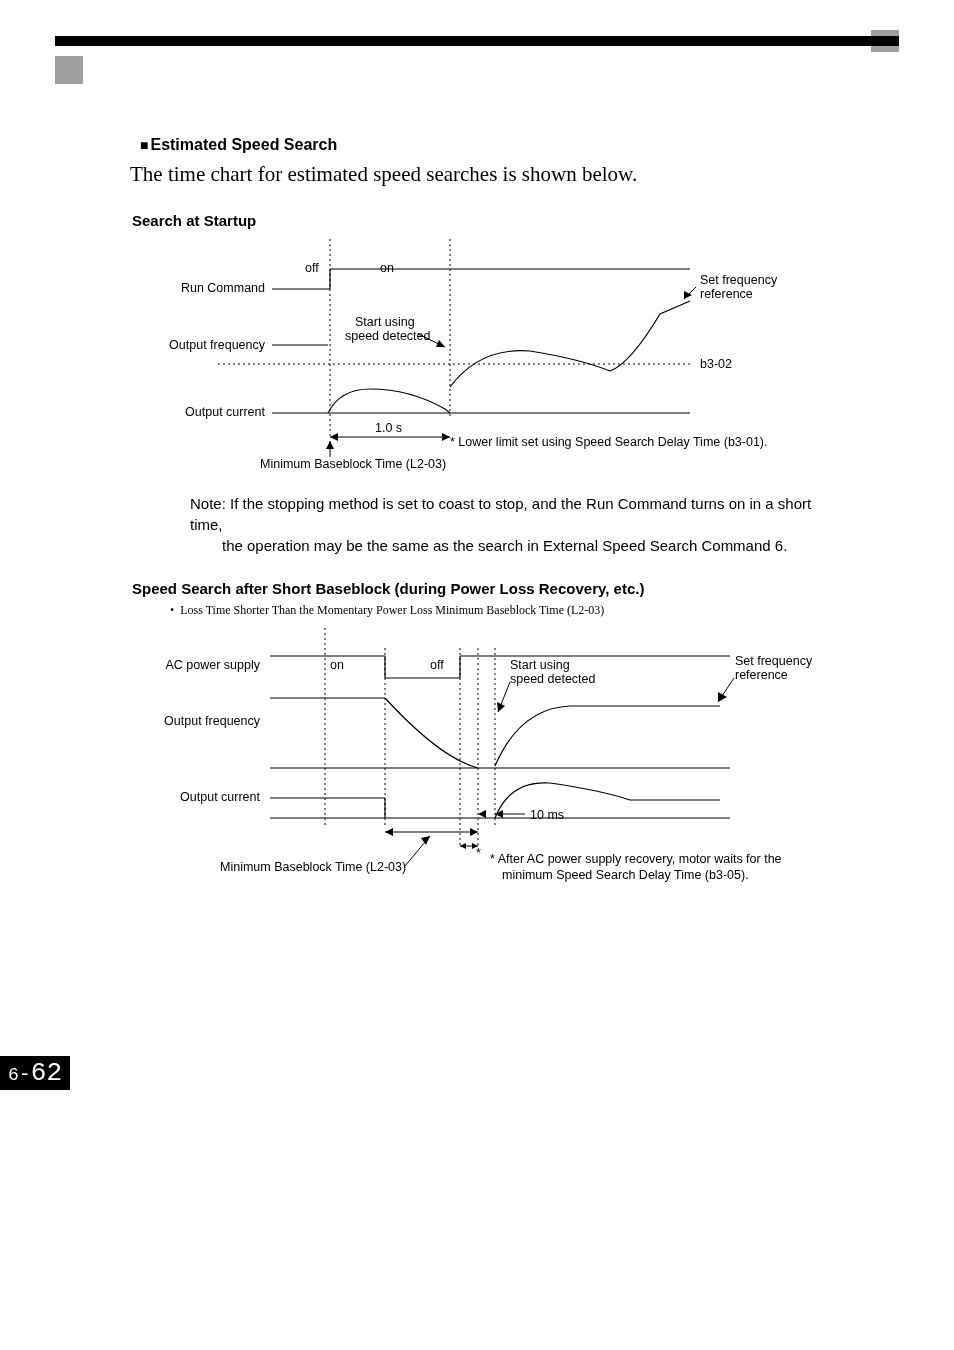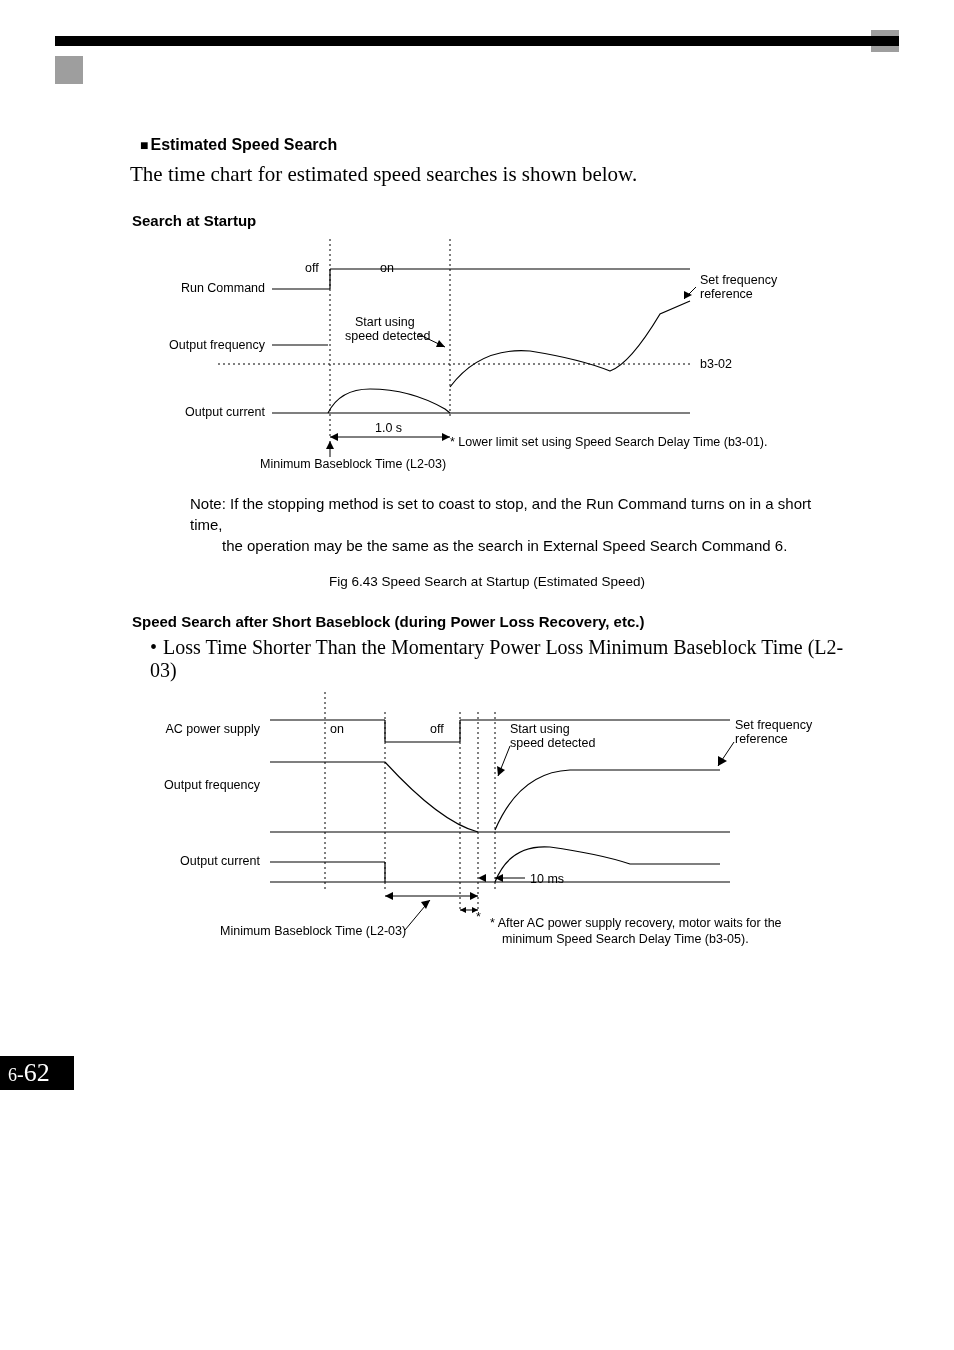--- a/index.html
+++ b/index.html
@@ -63,24 +63,24 @@
   }
   .sub-title {
     font-family: Arial, Helvetica, sans-serif;
     font-weight: bold;
     font-size: 15px;
     margin-top: 24px;
     margin-bottom: 6px;
     margin-left: 2px;
   }
   .bullet {
-    font-size: 20px;
+    font-size: 12px;
     margin-top: 4px;
     margin-bottom: 10px;
-    margin-left: 20px;
+    margin-left: 40px;
   }
   .bullet .dot {
     margin-right: 6px;
   }
   .fig-caption {
     font-family: Arial, Helvetica, sans-serif;
     font-size: 13.5px;
     text-align: center;
     margin-top: 18px;
     margin-bottom: 18px;
@@ -91,22 +91,22 @@
     margin-top: 14px;
     margin-left: 60px;
     line-height: 1.4;
   }
   .pagenum {
     position: absolute;
     left: 0;
     bottom: 28px;
     background: #000;
     color: #fff;
-    font-family: Liberation Serif, serif;
-    padding: 2px 24px 2px 8px;
+    font-family: Liberation Mono, monospace;
+    padding: 2px 8px 2px 8px;
   }
   .pagenum .chapnum { font-size: 18px; }
   .pagenum .pgnum { font-size: 26px; }
 
   
   .diagram {
     position: relative;
     margin: 10px auto 0 auto;
     font-family: Arial, Helvetica, sans-serif;
     font-size: 12.5px;
@@ -187,21 +187,20 @@
         <line x1="170" y1="218" x2="170" y2="202" stroke="#000" stroke-width="1"></line>
         <polygon points="170,202 166,210 174,210" fill="#000"></polygon>
       </svg>
     </div>
 
     <div class="note">
       <span>Note: If the stopping method is set to coast to stop, and the Run Command turns on in a short time,</span><br>
       <span style="margin-left:32px; display:inline-block;">the operation may be the same as the search in External Speed Search Command 6.</span>
     </div>
 
-    <div class="fig-caption">Fig 6.43   Speed Search at Startup (Estimated Speed)</div>
 
     <div class="sub-title">Speed Search after Short Baseblock (during Power Loss Recovery, etc.)</div>
     <div class="bullet"><span class="dot">•</span><span>Loss Time Shorter Than the Momentary Power Loss Minimum Baseblock Time (L2-03)</span></div>
 
     <div class="diagram" style="width:660px; height:290px; margin-left:30px;">
       <span class="lbl" style="right:560px; top:30px; text-align:right;">AC power supply</span>
       <span class="lbl" style="right:560px; top:86px; text-align:right;">Output frequency</span>
       <span class="lbl" style="right:560px; top:162px; text-align:right;">Output current</span>
 
       <span class="lbl" style="left:170px; top:30px;">on</span>

